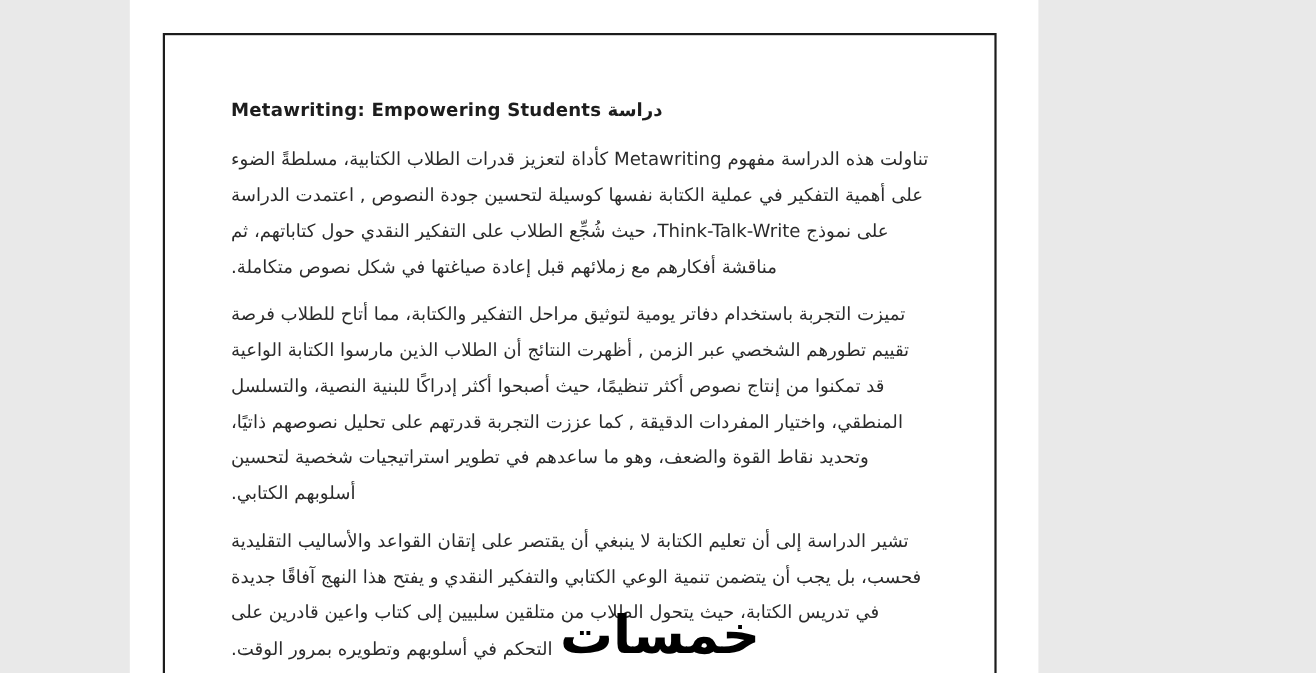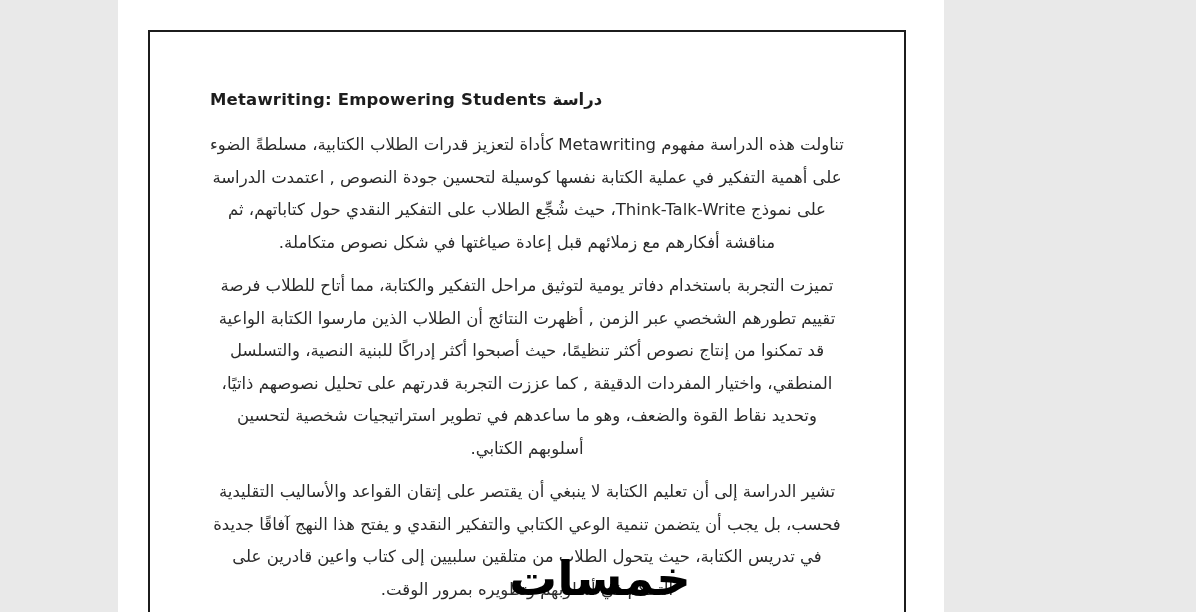--- a/index.html
+++ b/index.html
@@ -38,21 +38,21 @@
     color: #1d1d1d;
     text-align: left;
     direction: rtl;
     margin-bottom: 20px;
     letter-spacing: 0.2px;
   }
   .frame p {
     font-size: 16.5px;
     line-height: 32.5px;
     color: #2b2b2b;
-    text-align: center;
+    text-align: left;
     direction: rtl;
     margin-bottom: 11px;
   }
   .watermark {
     position: absolute;
     left: 482px;
     top: 550px;
     transform: translateX(-50%);
     font-size: 48px;
     font-weight: bold;

